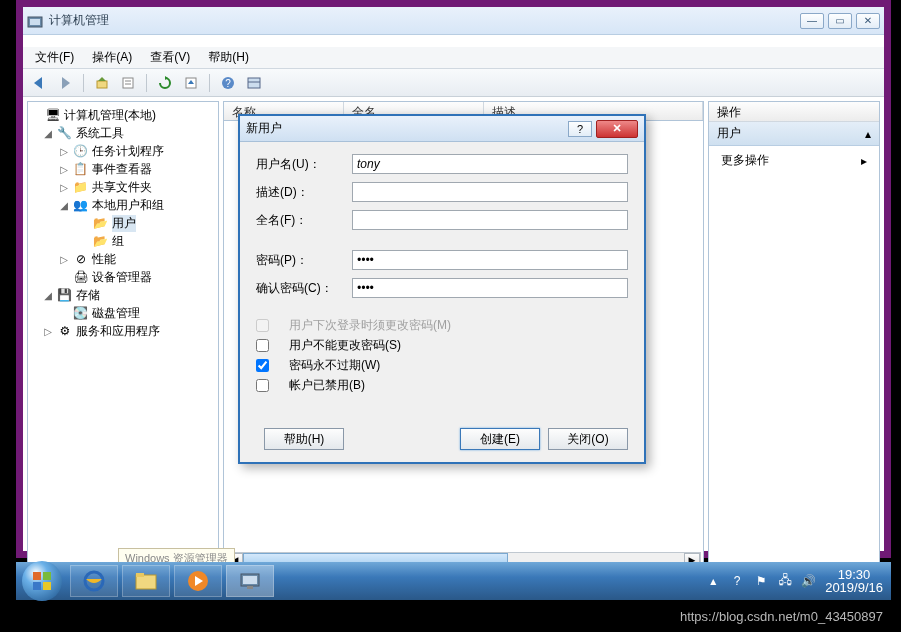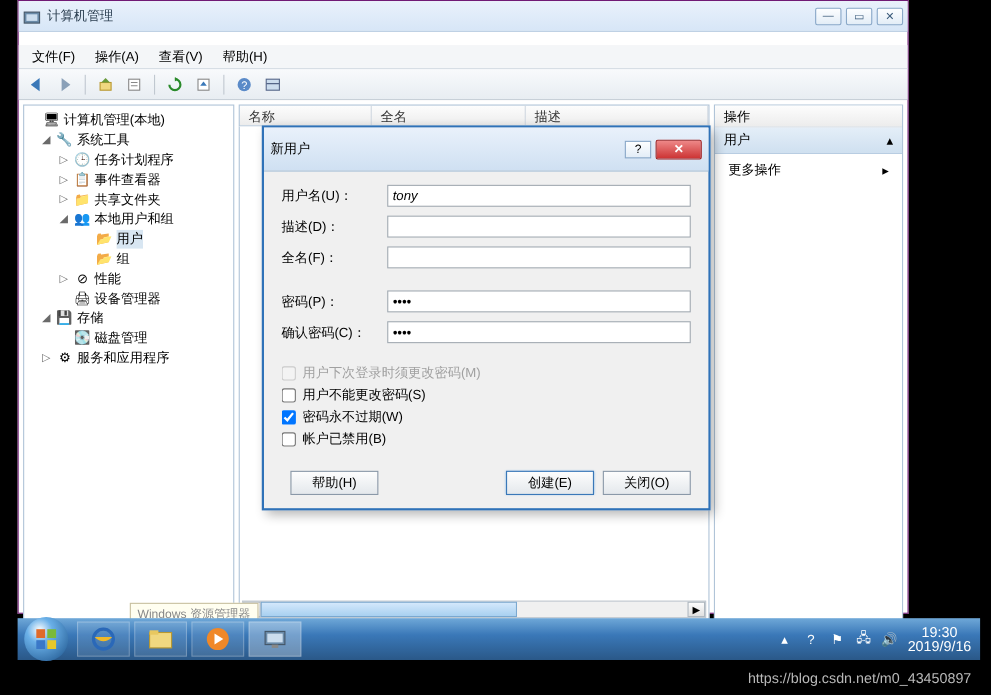--- a/index.html
+++ b/index.html
@@ -1,17 +1,17 @@
 <!DOCTYPE html>
 <html><head>
 <meta charset="utf-8">
 <style>
 * { box-sizing: border-box; margin: 0; padding: 0; }
 body { font-family: "Microsoft YaHei", Tahoma, sans-serif; font-size: 12px; background: #000; width: 901px; height: 632px; overflow: hidden; position: relative; }
-.outer-frame { position: absolute; left: 16px; top: 0; width: 810px; height: 558px; background: #fff; border: 1px solid #701a75; }
+.outer-frame { position: absolute; left: 16px; top: 0; width: 875px; height: 558px; background: #fff; border: 7px solid #701a75; }
 .titlebar { height: 28px; background: linear-gradient(#e9f1fb, #d7e6f7); display: flex; align-items: center; padding: 0 4px; border-bottom: 1px solid #b8cde2; }
 .titlebar .icon { width: 16px; height: 16px; margin-right: 6px; display: inline-flex; align-items: center; justify-content: center; }
 .titlebar .title { flex: 1; color: #2b3e50; }
 .win-btns { display: flex; gap: 4px; }
 .win-btn { width: 24px; height: 16px; border: 1px solid #8aa8c8; border-radius: 2px; background: linear-gradient(#fdfeff,#e3edf7); display: flex; align-items: center; justify-content: center; font-size: 10px; color: #3a5a7a; cursor: default; }
 .menubar { height: 22px; background: #f4f6f8; border-bottom: 1px solid #d0d8e0; display: flex; align-items: center; padding: 0 4px; gap: 2px; margin-top: 12px; }
 .menubar span { padding: 2px 8px; }
 .toolbar { height: 28px; background: linear-gradient(#f8fafc,#e8edf2); border-bottom: 1px solid #c8d0d8; display: flex; align-items: center; padding: 0 6px; gap: 6px; }
 .tb-btn { width: 20px; height: 20px; display: flex; align-items: center; justify-content: center; }
 .tb-sep { width: 1px; height: 18px; background: #c0c8d0; margin: 0 2px; }
@@ -27,29 +27,29 @@
 .list-body { flex: 1; border: 1px solid #b0c4d8; border-top: none; background: #fff; position: relative; }
 .hscroll { position: absolute; bottom: 2px; left: 2px; right: 2px; height: 16px; background: #f0f0f0; border: 1px solid #c0c8d0; display: flex; align-items: center; }
 .hscroll .arrow { width: 16px; height: 14px; background: linear-gradient(#fdfdfd,#e0e0e0); border: 1px solid #b0b8c0; display: flex; align-items: center; justify-content: center; font-size: 9px; }
 .hscroll .track { flex: 1; position: relative; height: 14px; }
 .hscroll .thumb { position: absolute; left: 0; width: 60%; height: 14px; background: linear-gradient(#d4e8fb,#a8d0f0); border: 1px solid #7aa8d0; }
 .actions-pane { width: 172px; margin: 4px 4px 4px 2px; border: 1px solid #b0c4d8; background: #fff; }
 .actions-hdr { height: 20px; background: linear-gradient(#fdfdfd,#ececec); border-bottom: 1px solid #d0d8e0; padding: 2px 8px; }
 .actions-sub { background: linear-gradient(#e4eef8,#cfe0f0); padding: 3px 8px; border-bottom: 1px solid #b8cde2; display: flex; align-items: center; justify-content: space-between; }
 .actions-item { padding: 6px 12px; display: flex; align-items: center; justify-content: space-between; }
 .dialog { position: absolute; left: 238px; top: 114px; width: 408px; height: 350px; border: 2px solid #2f72b8; background: #f0f0f0; box-shadow: 4px 4px 10px rgba(0,0,0,.3); }
-.dlg-title { height: 40px; background: linear-gradient(#e9f1fb,#cfe0f2); display: flex; align-items: center; padding: 0 6px; border-bottom: 1px solid #a8c0d8; }
+.dlg-title { height: 26px; background: linear-gradient(#e9f1fb,#cfe0f2); display: flex; align-items: center; padding: 0 6px; border-bottom: 1px solid #a8c0d8; }
 .dlg-title .t { flex: 1; }
 .dlg-title .help-btn { width: 24px; height: 16px; border: 1px solid #8aa8c8; background: linear-gradient(#fdfeff,#e3edf7); display: flex; align-items: center; justify-content: center; font-size: 11px; margin-right: 4px; }
 .dlg-title .close-btn { width: 42px; height: 18px; background: linear-gradient(#e88,#c33); border: 1px solid #a02020; border-radius: 2px; color: #fff; display: flex; align-items: center; justify-content: center; font-weight: bold; font-size: 11px; }
 .dlg-body { padding: 12px 16px; }
 .form-row { display: flex; align-items: center; margin-bottom: 8px; }
 .form-row label { width: 96px; }
 .form-row input[type=text], .form-row input[type=password] { flex: 1; height: 20px; border: 1px solid #a0a8b0; padding: 0 4px; font-family: inherit; font-size: 12px; background: #fff; font-style: italic; }
-.chk-row { display: flex; align-items: center; margin: 3px 0; gap: 6px; }
+.chk-row { display: flex; align-items: center; margin: 3px 0; gap: 20px; }
 .chk-row input { width: 13px; height: 13px; }
 .chk-row.disabled { color: #a0a0a0; }
 .dlg-btns { position: absolute; bottom: 12px; left: 16px; right: 16px; display: flex; }
 .dlg-btns .spacer { flex: 1; }
 .dlg-btn { width: 80px; height: 22px; border: 1px solid #8a98a8; background: linear-gradient(#fdfdfd,#e4e8ec); display: flex; align-items: center; justify-content: center; margin-left: 8px; }
 .dlg-btn.default { border: 1px solid #3a78b8; box-shadow: 0 0 2px #6aa8e0; }
 .taskbar { position: absolute; left: 16px; bottom: 32px; width: 875px; height: 38px; background: linear-gradient(#6fa8d8,#3a78b8 40%,#2a5888); display: flex; align-items: center; }
 .start-orb { width: 40px; height: 40px; border-radius: 50%; background: radial-gradient(circle at 35% 30%, #fff, #6ab0e8 30%, #1a5088); margin: 0 6px; display: flex; align-items: center; justify-content: center; }
 .tb-icon { width: 48px; height: 32px; margin: 0 2px; background: rgba(255,255,255,.1); border: 1px solid rgba(255,255,255,.25); display: flex; align-items: center; justify-content: center; }
 .tb-icon.active { background: rgba(255,255,255,.3); }

